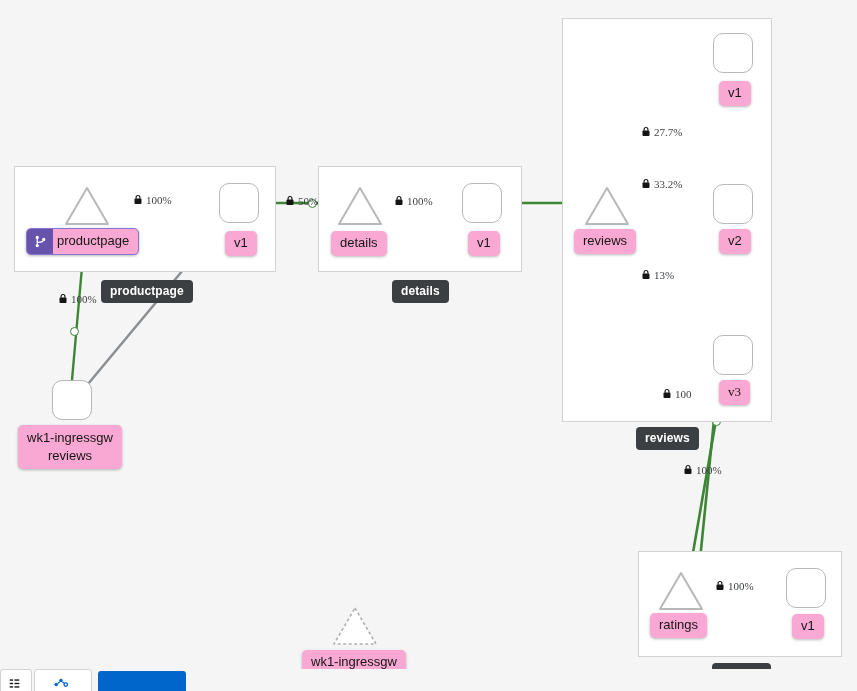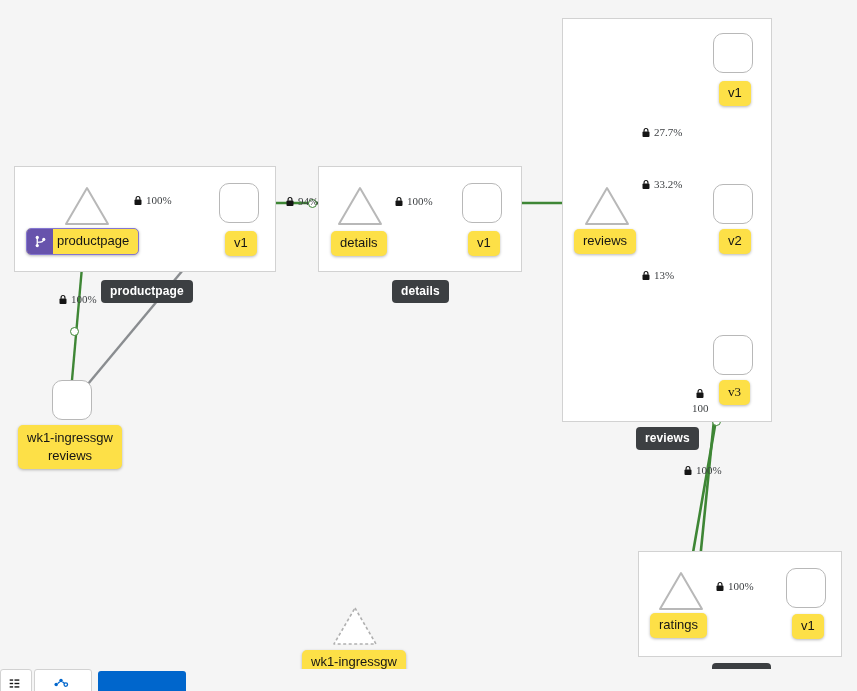--- a/index.html
+++ b/index.html
@@ -38,21 +38,21 @@
     position:absolute;
     width:40px;height:40px;
     background:#ffffff;
     border:1.6px solid #b8b8b8;
     border-radius:10px;
     box-sizing:border-box;
   }
 
   .nodelabel{
     position:absolute;
-    background:#fde047;
+    background:#f9a8d4;
     color:#151515;
     font-size:13px;
     padding:4px 9px 5px 9px;
     border-radius:5px;
     box-shadow:0 1px 3px rgba(0,0,0,.28);
     white-space:nowrap;
     text-align:center;
     line-height:1.25;
   }
   .nodelabel.two{line-height:1.35;}
@@ -67,21 +67,21 @@
     width:26px;
     background:#6753ac;
     border-radius:4px 0 0 4px;
     display:flex;align-items:center;justify-content:center;
   }
 
   
   .edgelabel{
     position:absolute;
     display:flex;
-    align-items:center;
+    align-items:flex-start;
     gap:3px;
     font-size:11px;
     color:#3c3f42;
     white-space:nowrap;
     font-family:"Liberation Serif",serif;
   }
   .lock{display:inline-block;width:10px;height:11px;}
 
   
   .dot{
@@ -214,21 +214,21 @@
     <span>100%</span>
   </div>
 
   <div class="edgelabel" style="left:285px;top:195px;">
     <span class="lock">
       <svg width="10" height="11" viewBox="0 0 12 13">
           <path d="M3 5.5V4a3 3 0 016 0v1.5h-1.4V4a1.6 1.6 0 00-3.2 0v1.5z" fill="#151515"></path>
           <rect x="1.8" y="5.3" width="8.4" height="6.6" rx="1.1" fill="#151515"></rect>
         </svg>
     </span>
-    <span>94%</span>
+    <span>50%</span>
   </div>
 
   <div class="group" style="left:318px;top:166px;width:204px;height:106px;"></div>
   <div class="group-badge" style="left:392px;top:280px;">details</div>
 
   <div class="tri-wrap" style="left:337px;top:186px;">
     <svg width="46" height="40" viewBox="0 0 46 40">
       <polygon points="23,2 44,38 2,38" fill="#ffffff" stroke="#b8b8b8" stroke-width="2" stroke-linejoin="round"></polygon>
     </svg>
   </div>
@@ -289,21 +289,21 @@
   <div class="edgelabel" style="left:641px;top:269px;">
     <span class="lock">
       <svg width="10" height="11" viewBox="0 0 12 13">
           <path d="M3 5.5V4a3 3 0 016 0v1.5h-1.4V4a1.6 1.6 0 00-3.2 0v1.5z" fill="#151515"></path>
           <rect x="1.8" y="5.3" width="8.4" height="6.6" rx="1.1" fill="#151515"></rect>
         </svg>
     </span>
     <span>13%</span>
   </div>
 
-  <div class="edgelabel" style="left:692px;top:388px;flex-direction:column;">
+  <div class="edgelabel" style="left:662px;top:388px;">
     <span class="lock">
       <svg width="10" height="11" viewBox="0 0 12 13">
           <path d="M3 5.5V4a3 3 0 016 0v1.5h-1.4V4a1.6 1.6 0 00-3.2 0v1.5z" fill="#151515"></path>
           <rect x="1.8" y="5.3" width="8.4" height="6.6" rx="1.1" fill="#151515"></rect>
         </svg>
     </span>
     <span>100</span>
   </div>
 
   <div class="edgelabel" style="left:683px;top:464px;">

